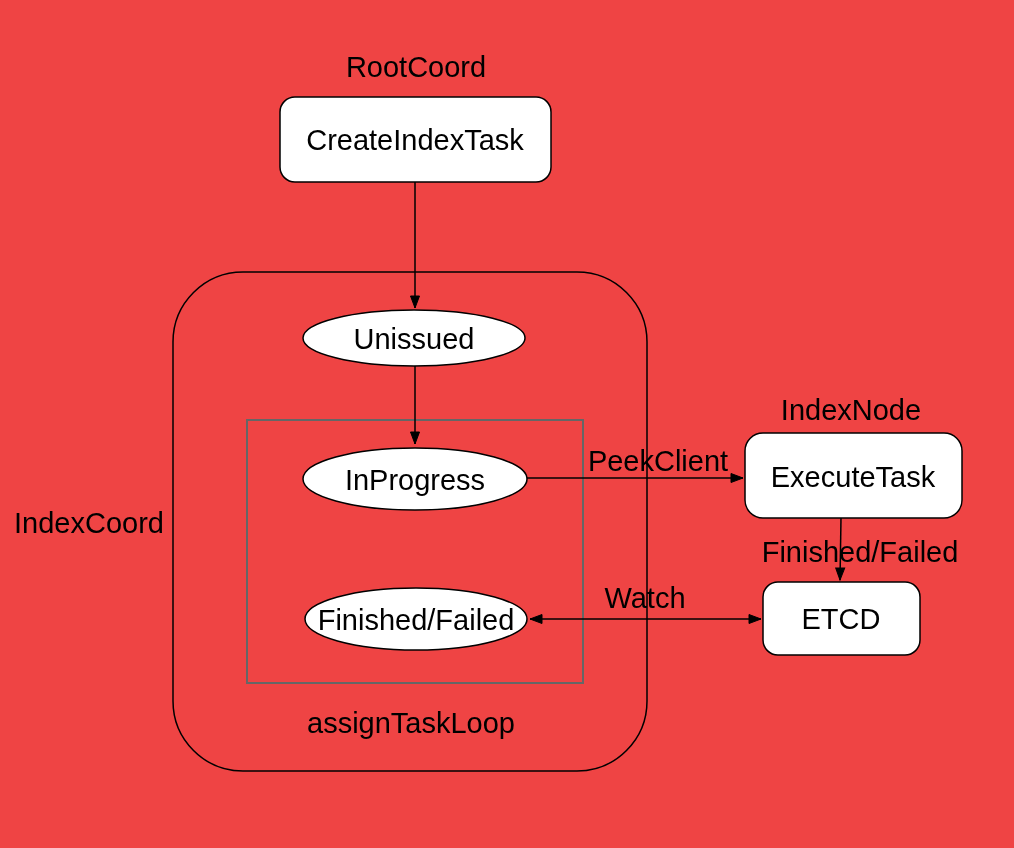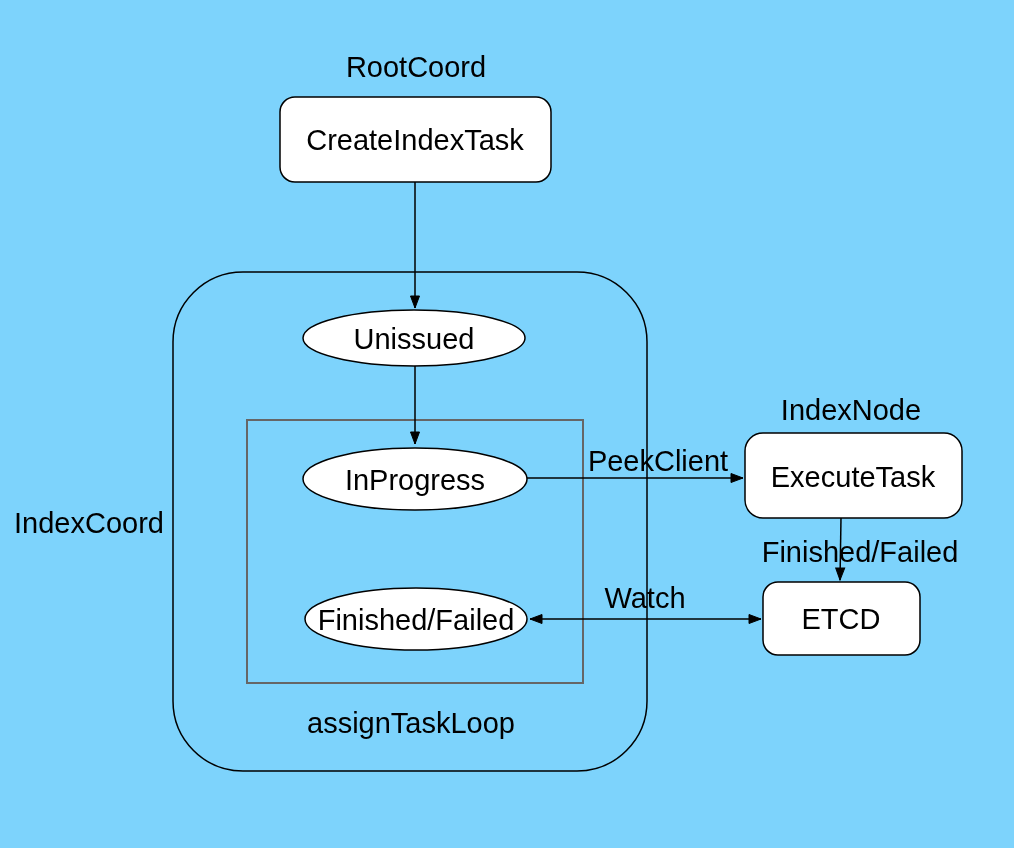--- a/index.html
+++ b/index.html
@@ -5,21 +5,21 @@
   html, body {
     margin: 0;
     padding: 0;
     background: #ffffff;
     font-family: "Liberation Sans", sans-serif;
   }
   .canvas {
     position: relative;
     width: 1014px;
     height: 848px;
-    background: #7dd3fc;
+    background: #ef4444;
     overflow: hidden;
   }
   svg { display: block; }
   .node-shape {
     fill: #ffffff;
     stroke: #000000;
     stroke-width: 1.5;
   }
   .container-shape {
     fill: none;

